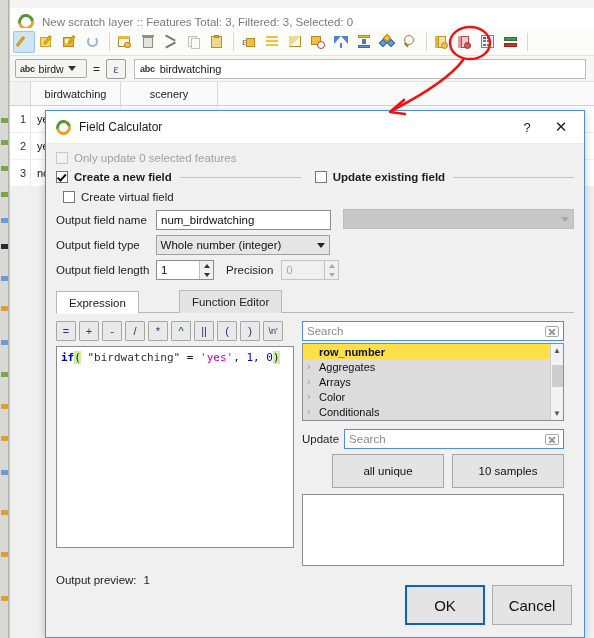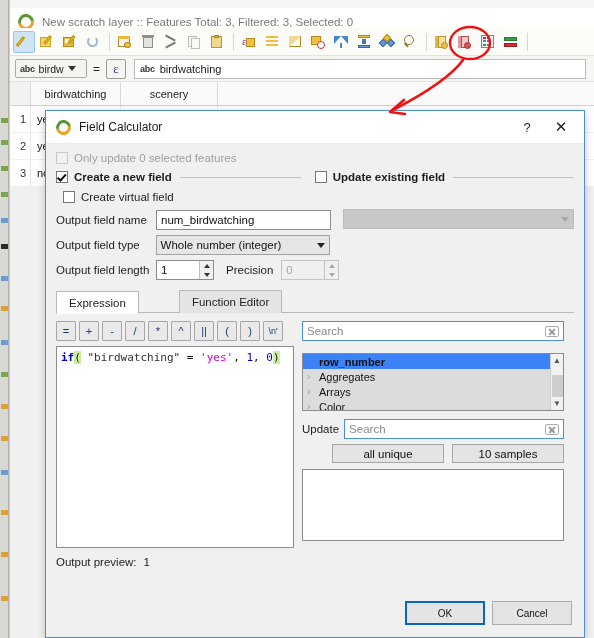--- a/index.html
+++ b/index.html
@@ -202,52 +202,52 @@
     height:20px; background:#fff; border:1px solid #4a90d9;
     display:flex; align-items:center; padding:0 4px; font-size:11.5px;
   }
   .srch .ph { color:#8a8a8a; flex:1; }
   .clr-ic { width:14px;height:11px; position:relative; opacity:.55; }
   .clr-ic .c1,.clr-ic .c2 { position:absolute; left:3px; top:5px; width:8px; height:1.5px; background:#444; }
   .clr-ic .c1 { transform:rotate(45deg);} .clr-ic .c2{ transform:rotate(-45deg);}
   .clr-ic .bx { position:absolute; inset:0; border:1.5px solid #666; border-radius:2px; }
 
   .tree {
-    height:58px; background:#3b82f6; border:1px solid #8c8c8c; margin-top:12px;
+    height:78px; background:#fde047; border:1px solid #8c8c8c; margin-top:2px;
     position:relative; overflow:hidden;
   }
   .tree-item { height:15px; display:flex; align-items:center; font-size:11px; color:#111; padding-left:4px; }
   .tree-item.hl { background:#dcdcdc; }
   .tree-item .chev { width:12px; color:#9a9a9a; font-size:10px; }
   .tree-item .nm { }
   .tree-item .nm.bold { font-weight:bold; padding-left:12px; }
   .tree-sb {
     position:absolute; right:0; top:0; width:13px; height:100%;
     background:#f2f2f2; border-left:1px solid #cdcdcd;
     display:flex; flex-direction:column; align-items:center;
   }
   .sb-arrow { height:13px; display:flex; align-items:center; justify-content:center; font-size:8px; color:#555; }
   .sb-track { flex:1; width:13px; position:relative; }
   .sb-thumb { position:absolute; left:1px; top:8px; width:11px; height:22px; background:#cdcdcd; }
 
   .values-row { display:flex; align-items:center; margin-top:8px; gap:5px; }
   .values-row .vl { font-size:11.5px; color:#1c1c1c; }
   .vbtn-row { display:flex; gap:8px; margin-top:5px; padding-left:30px; }
   .vbtn {
-    flex:1; height:19px; background:#e4e4e4; border:1px solid #a6a6a6;
+    flex:1; height:34px; background:#e4e4e4; border:1px solid #a6a6a6;
     display:flex; align-items:center; justify-content:center; font-size:11.5px; color:#111;
   }
   .vlist { height:72px; background:#fff; border:1px solid #8c8c8c; margin-top:6px; }
 
   .preview { margin-top:8px; font-size:11.5px; color:#1c1c1c; display:flex; gap:7px; }
 
   .fc-btns { position:absolute; right:12px; bottom:12px; display:flex; gap:7px; }
   .dbtn {
-    width:80px; height:24px; background:#e4e4e4; border:1px solid #adadad;
-    display:flex; align-items:center; justify-content:center; font-size:10px; color:#111;
+    width:80px; height:40px; background:#e4e4e4; border:1px solid #adadad;
+    display:flex; align-items:center; justify-content:center; font-size:15px; color:#111;
   }
   .dbtn.default { border:2px solid #0a64c8; }
 
   
   .annot { position:absolute; left:0; top:0; width:594px; height:638px; pointer-events:none; }
 </style>
 </head>
 <body>
 
 <div id="root">

